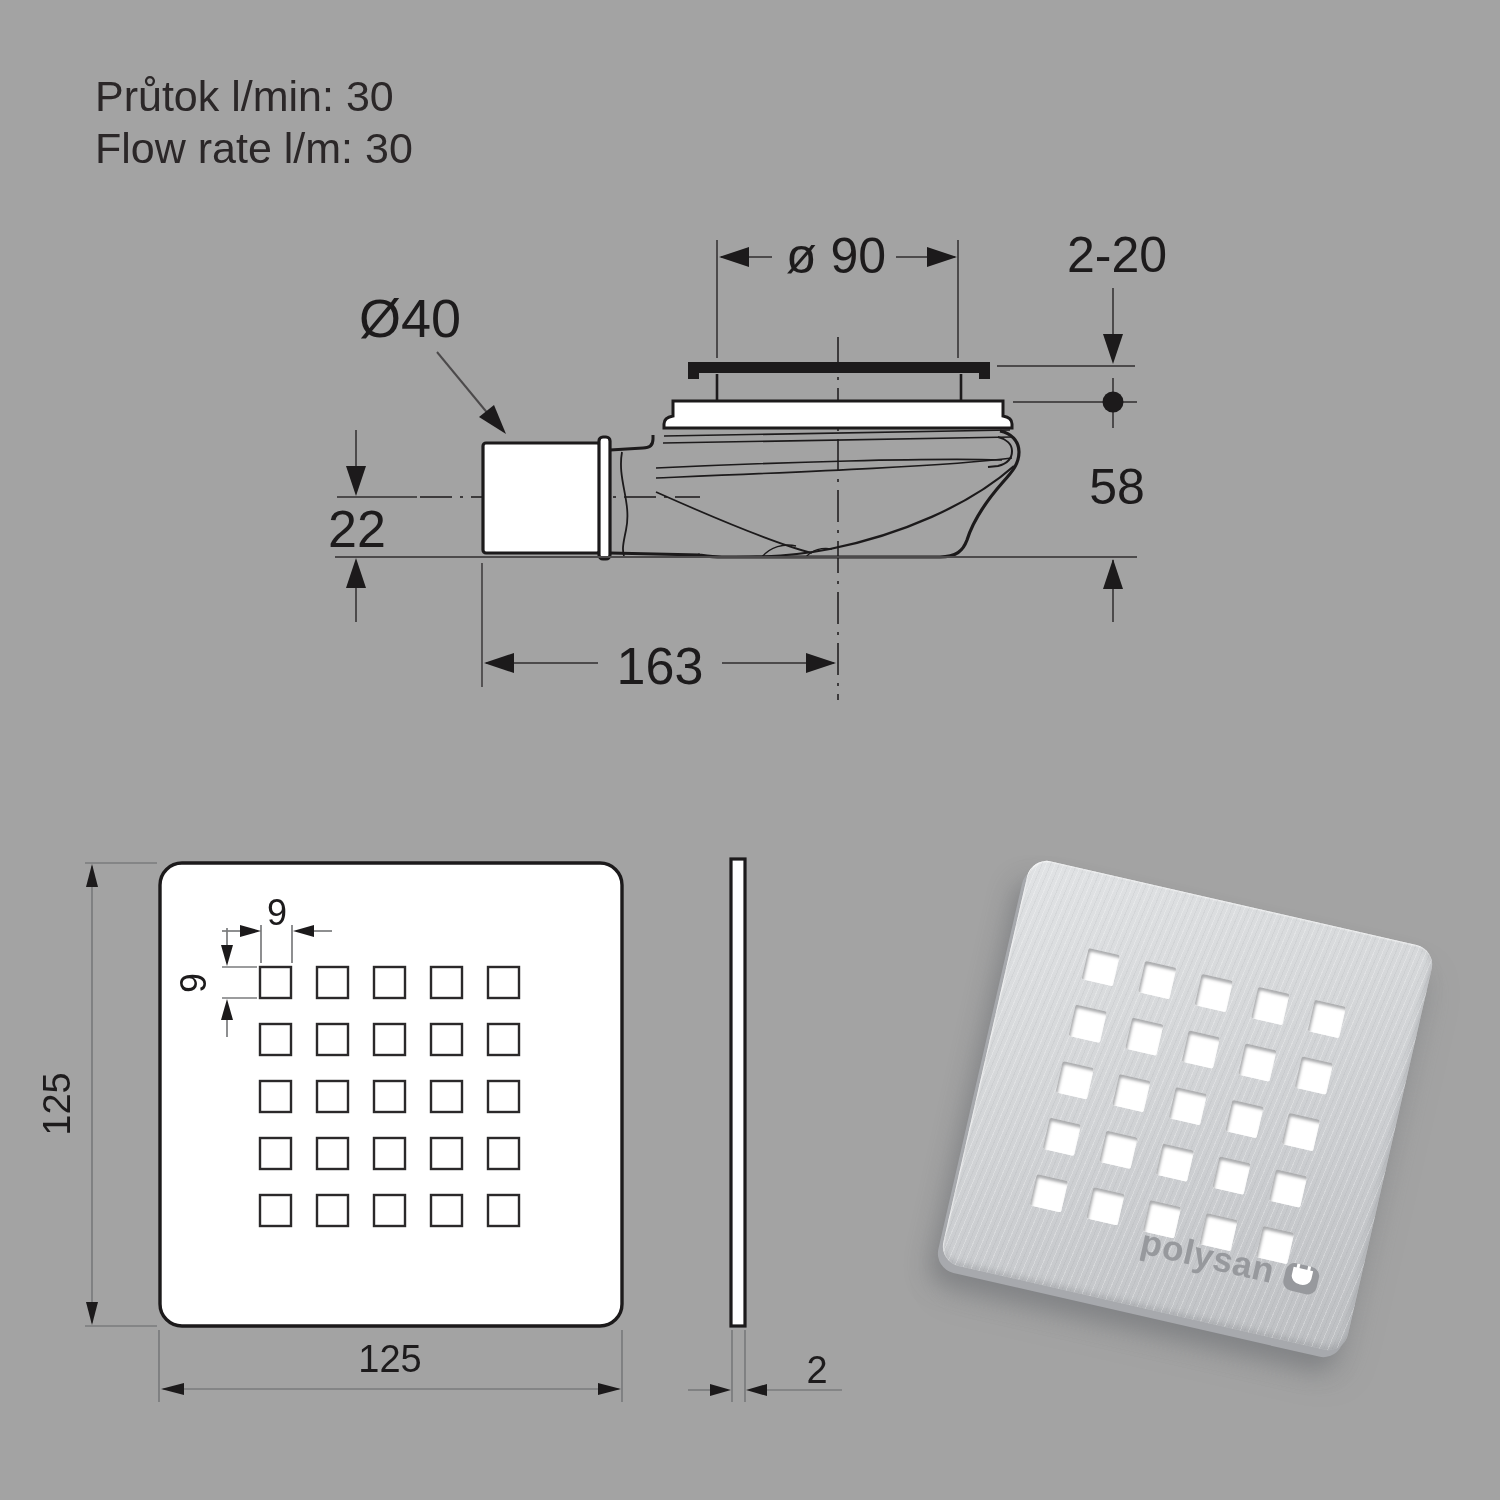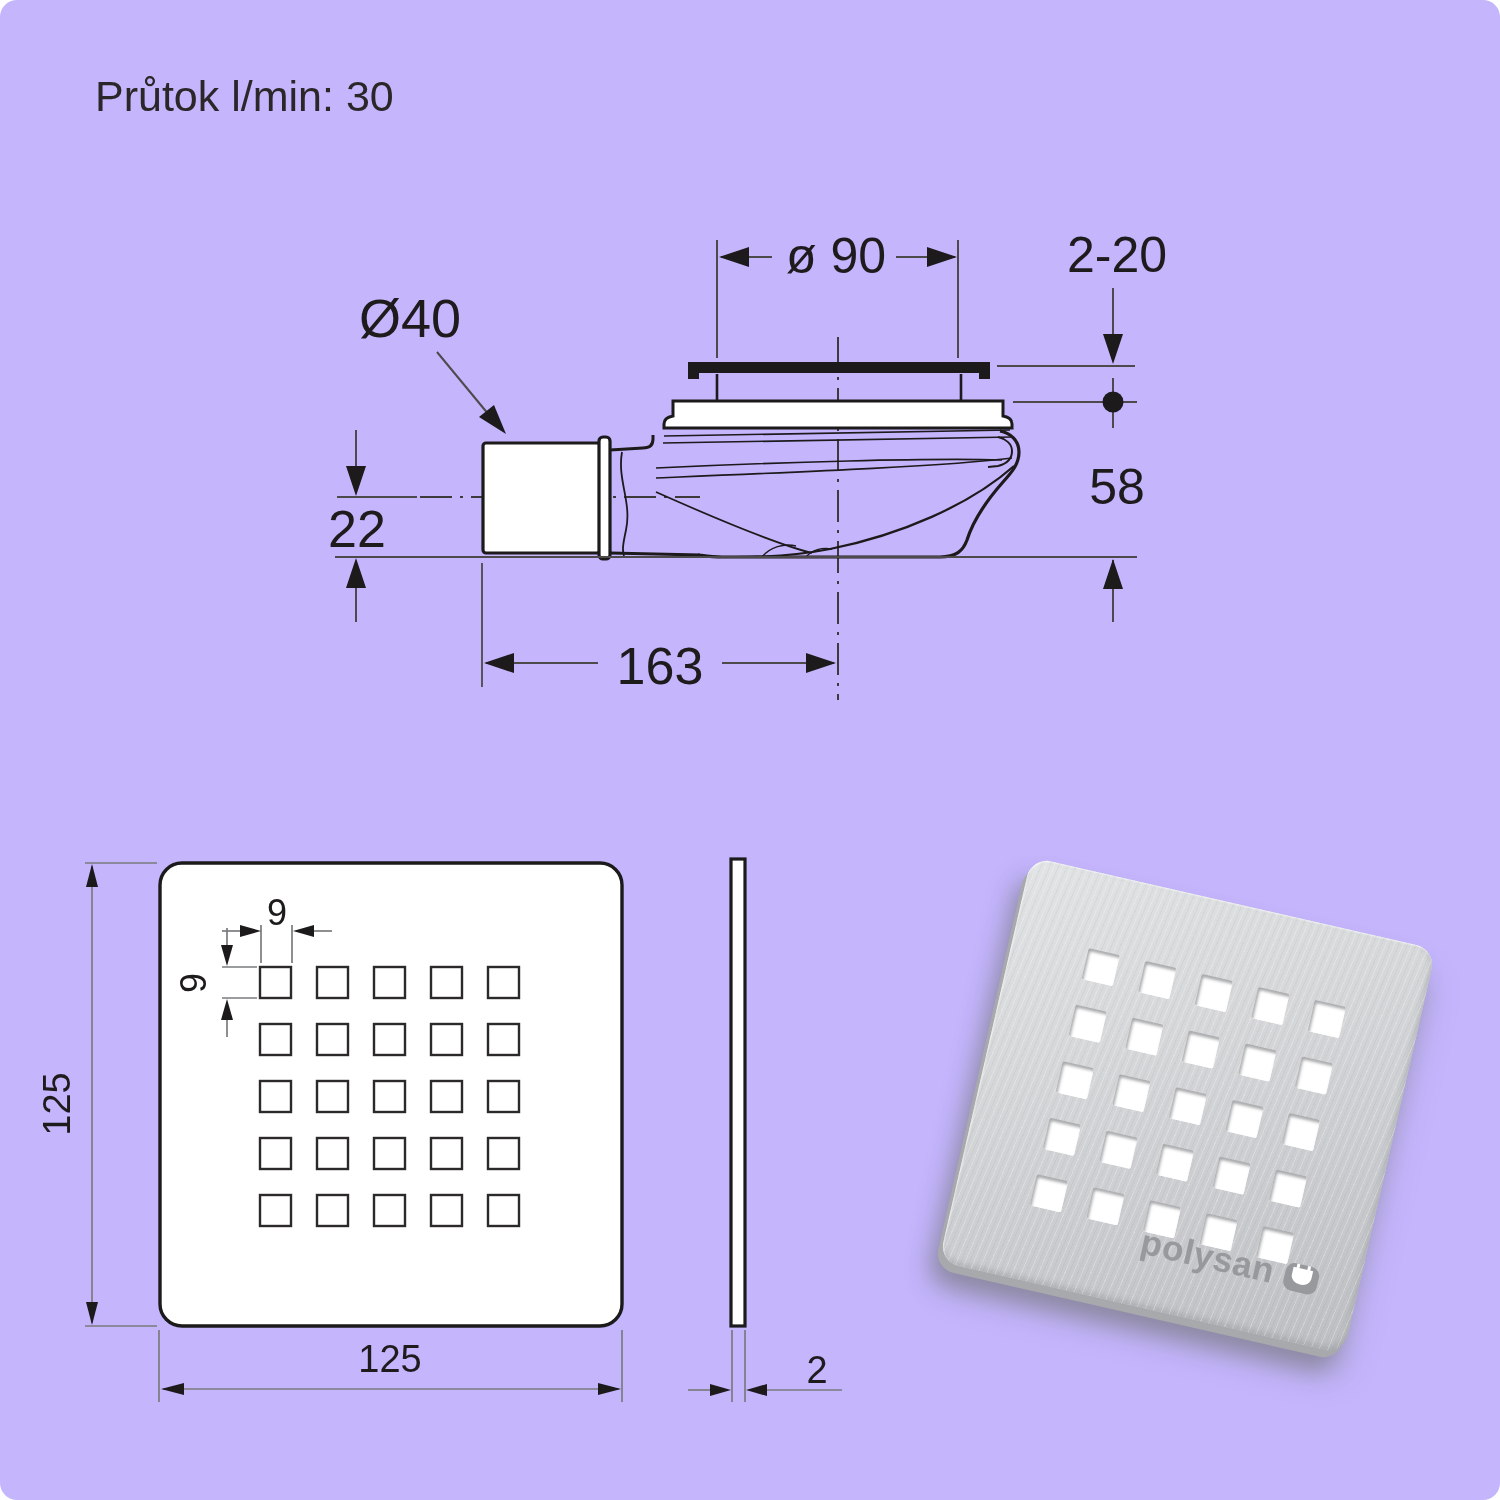--- a/index.html
+++ b/index.html
@@ -1,18 +1,18 @@
 <!DOCTYPE html>
 <html><head>
 <meta charset="utf-8">
 <style>
   html,body{margin:0;padding:0;background:#ffffff;}
   .canvas{
-    position:relative;width:1500px;height:1500px;background:#c4b5fd;overflow:hidden;
-    font-family:"Liberation Sans", sans-serif;color:#262324;border-radius:17px;
+    position:relative;width:1500px;height:1500px;background:#a3a3a3;overflow:hidden;
+    font-family:"Liberation Sans", sans-serif;color:#262324;
   }
   
   .flow-block{position:absolute;left:95px;top:70px;line-height:52px;font-size:43px;color:#2b2728;}
   
   .lineart{position:absolute;left:0;top:0;}
   .dimtext{fill:#1d1b1c;}
   
   .photo-under{
     position:absolute;left:975px;top:905px;width:415px;height:415px;border-radius:20px;
     background:#a7a9ad;transform:rotate(12.9deg);
@@ -36,20 +36,21 @@
   .photo-logo{position:absolute;left:193px;top:330px;display:flex;align-items:center;gap:8px;}
   .photo-logo .brand{font-size:35px;font-weight:bold;letter-spacing:.5px;}
 </style>
 </head>
 <body>
 
 <div class="canvas">
 
   <div class="flow-block">
     <div>Průtok l/min: 30</div>
+    <div>Flow rate l/m: 30</div>
   </div>
 
   <svg class="lineart" width="1500" height="1500" viewBox="0 0 1500 1500">
 
     <g>
 
       <g stroke="#3c3a3b" stroke-width="2" stroke-dasharray="32 8 3 8">
         <line x1="420" y1="497" x2="700" y2="497"></line>
         <line x1="838" y1="337" x2="838" y2="700"></line>
       </g>

